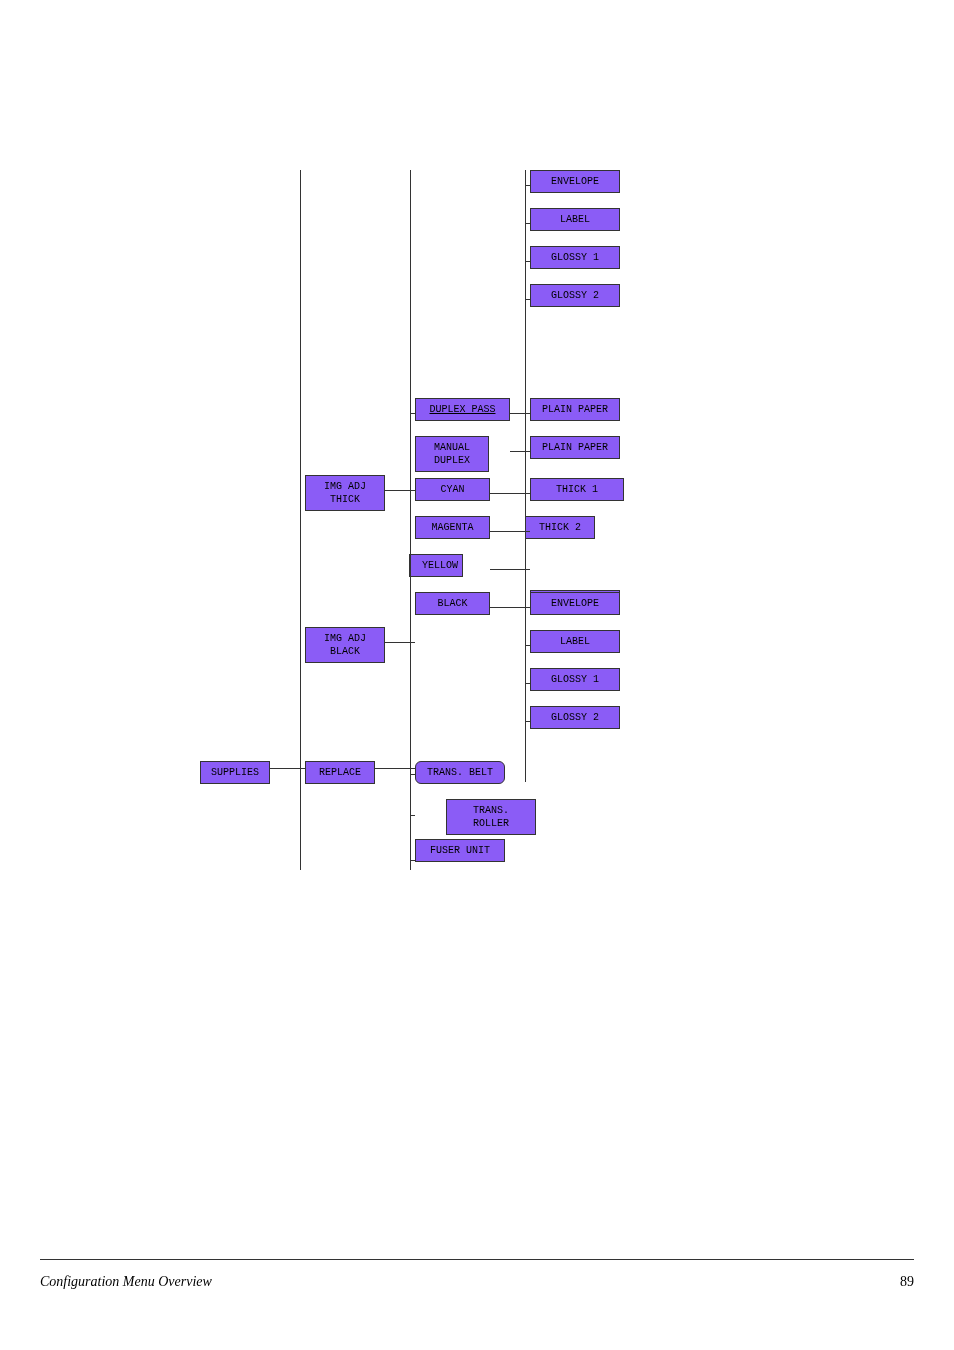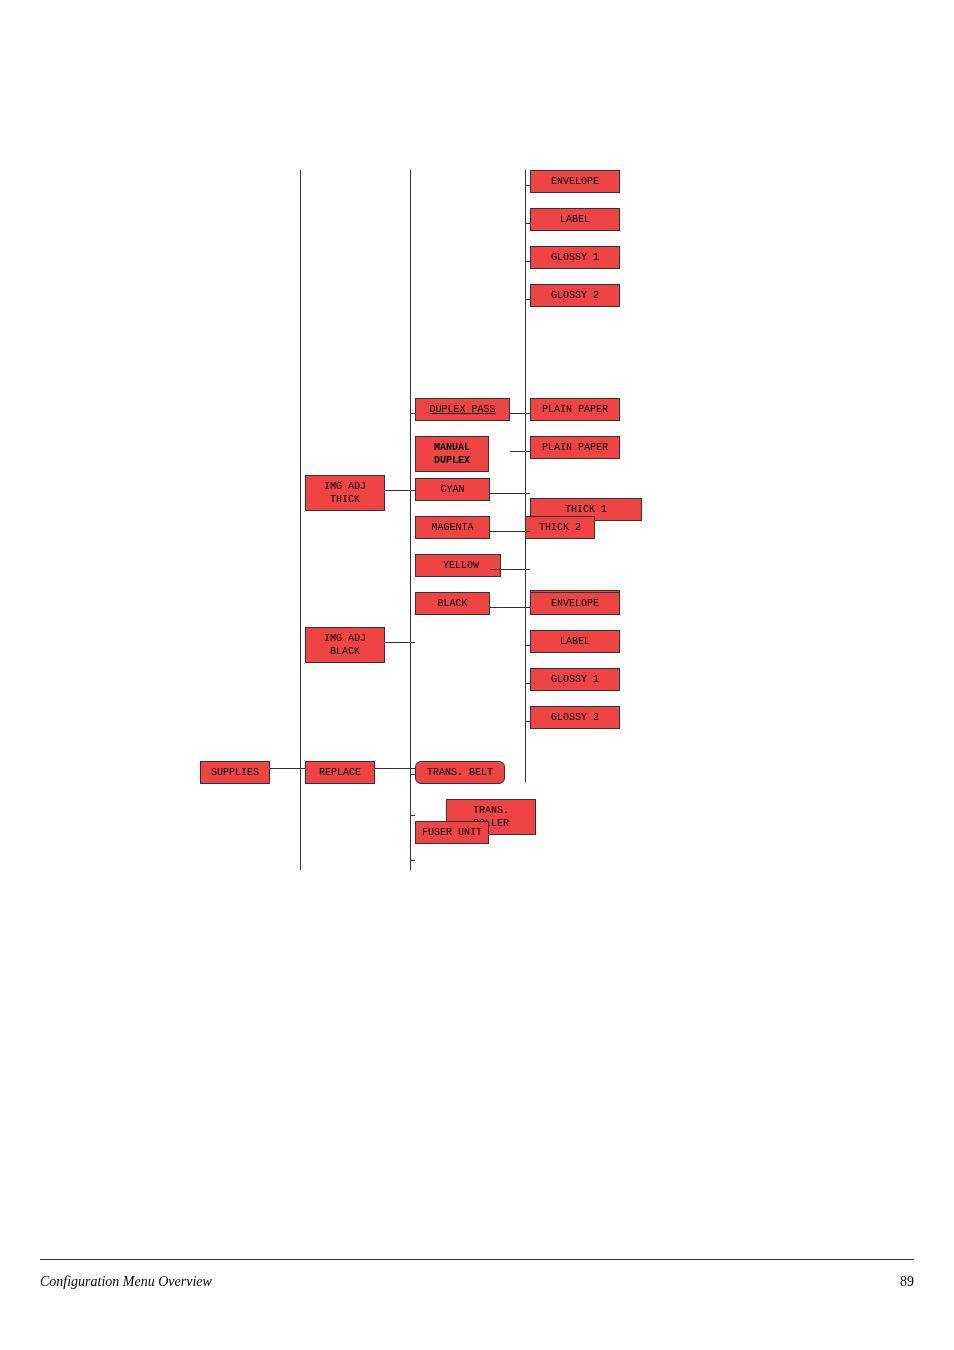--- a/index.html
+++ b/index.html
@@ -17,21 +17,21 @@
       position: absolute;
       top: 170px;
       left: 200px;
       width: 700px;
       height: 780px;
     }
 
     .node {
       position: absolute;
       border: 1px solid #333;
-      background: #ef4444;
+      background: #8b5cf6;
       padding: 4px 6px;
       font-family: 'Courier New', Courier, monospace;
       font-size: 10px;
       text-align: center;
       white-space: pre;
       line-height: 1.3;
     }
 
     
     .line-h, .line-v {
@@ -72,49 +72,49 @@
 <body>
 
 <div class="diagram-area">
 
   <div class="node" style="left:330px; top:0px; width:90px;">ENVELOPE</div>
   <div class="node" style="left:330px; top:38px; width:90px;">LABEL</div>
   <div class="node" style="left:330px; top:76px; width:90px;">GLOSSY 1</div>
   <div class="node" style="left:330px; top:114px; width:90px;">GLOSSY 2</div>
 
   <div class="node" style="left:215px; top:228px; width:95px;text-decoration:underline;">DUPLEX PASS</div>
-  <div class="node" style="left:215px; top:266px; width:74px;font-weight:bold;">MANUAL
+  <div class="node" style="left:215px; top:266px; width:74px;">MANUAL
 DUPLEX</div>
   <div class="node" style="left:215px; top:308px; width:75px;">CYAN</div>
   <div class="node" style="left:215px; top:346px; width:75px;">MAGENTA</div>
-  <div class="node" style="left:215px; top:384px; width:86px;padding-left:12px;">YELLOW</div>
+  <div class="node" style="left:209px; top:384px; width:54px;padding-left:12px;">YELLOW</div>
   <div class="node" style="left:215px; top:422px; width:75px;">BLACK</div>
 
   <div class="node" style="left:330px; top:228px; width:90px;">PLAIN PAPER</div>
   <div class="node" style="left:330px; top:266px; width:90px;">PLAIN PAPER</div>
-  <div class="node" style="left:330px; top:308px; width:112px;margin-top:20px;">THICK 1</div>
+  <div class="node" style="left:330px; top:308px; width:94px;">THICK 1</div>
   <div class="node" style="left:325px; top:346px; width:70px;">THICK 2</div>
   <div class="node" style="left:330px; top:384px; width:90px;margin-top:36px;">POSTCARD</div>
   <div class="node" style="left:330px; top:422px; width:90px;">ENVELOPE</div>
   <div class="node" style="left:330px; top:460px; width:90px;">LABEL</div>
   <div class="node" style="left:330px; top:498px; width:90px;">GLOSSY 1</div>
   <div class="node" style="left:330px; top:536px; width:90px;">GLOSSY 2</div>
 
   <div class="node" style="left:105px; top:305px; width:80px;">IMG ADJ
 THICK</div>
   <div class="node" style="left:105px; top:457px; width:80px;">IMG ADJ
 BLACK</div>
 
   <div class="node" style="left:0px; top:591px; width:70px;">SUPPLIES</div>
   <div class="node" style="left:105px; top:591px; width:70px;">REPLACE</div>
 
   <div class="node" style="left:215px; top:591px; width:90px;border-radius:6px;">TRANS. BELT</div>
   <div class="node" style="left:215px; top:629px; width:90px;margin-left:31px;">TRANS.
 ROLLER</div>
-  <div class="node" style="left:215px; top:651px; width:74px;">FUSER UNIT</div>
+  <div class="node" style="left:215px; top:669px; width:90px;">FUSER UNIT</div>
 
   <div class="line-v" style="left:100px; top:0px; height:700px;"></div>
 
   <div class="line-v" style="left:210px; top:0px; height:700px;"></div>
 
   <div class="line-v" style="left:325px; top:0px; height:580px;"></div>
 
   <div class="line-h" style="left:70px; top:598px; width:35px;"></div>
 
   <div class="line-h" style="left:100px; top:598px; width:5px;"></div>

